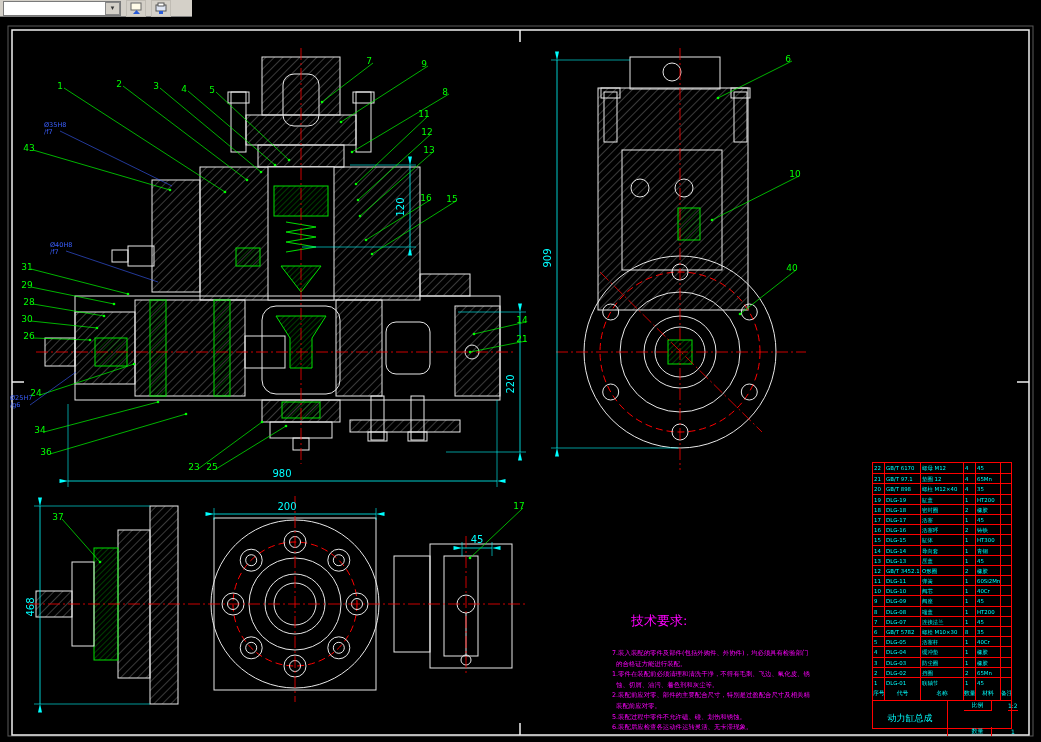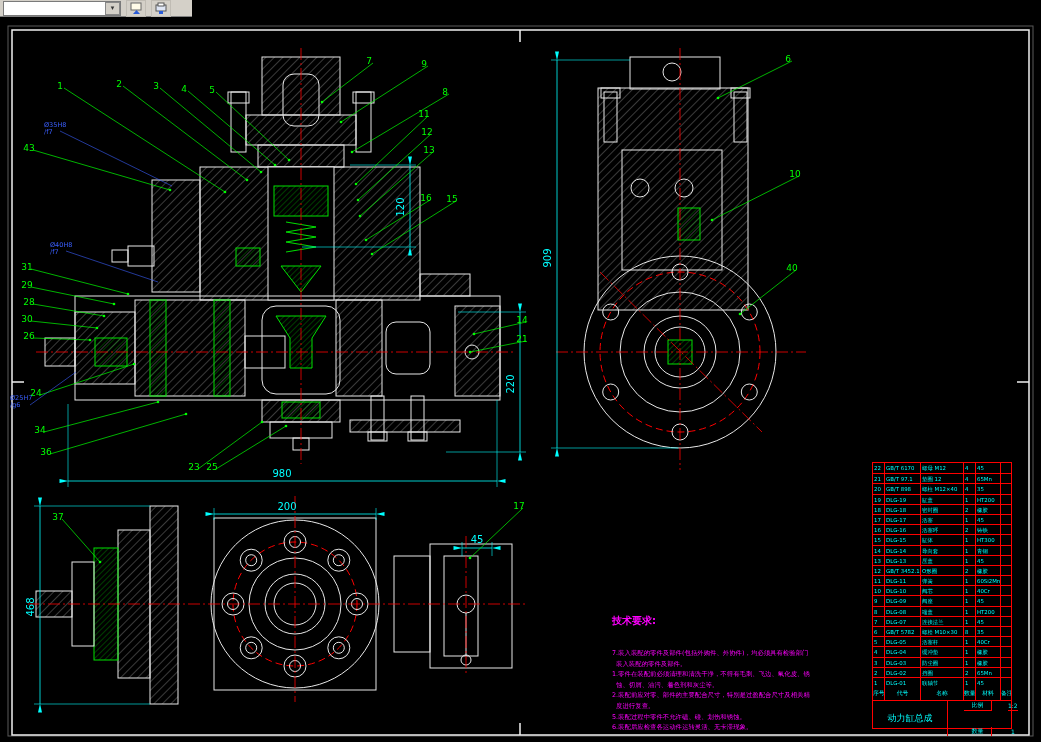--- a/index.html
+++ b/index.html
@@ -19,21 +19,21 @@
   svg.canvas{position:absolute;left:0;top:0;}
   .w{stroke:#e8e8e8;fill:none;stroke-width:1;}
   .h{fill:url(#hW);}
   .g{stroke:#00e000;fill:none;stroke-width:1;}
   .gh{fill:url(#hG);}
   .cl{stroke:#ff0000;stroke-width:0.8;fill:none;stroke-dasharray:12 3 2 3;}
   .frame{stroke:#f0f0f0;stroke-width:1.5;fill:none;}
   
   .notes{position:absolute;left:612px;top:595px;color:#ff00ff;font-size:6.4px;line-height:10.6px;
          white-space:pre;z-index:3;}
-  .notes .t{font-size:10px;font-weight:bold;}
+  .notes .t{font-size:13px;font-weight:normal;margin-left:19px;}
   
   .bom{position:absolute;left:872px;top:462px;width:140px;border:1px solid #ff0000;color:#00ffff;
        box-sizing:border-box;z-index:3;background:rgba(0,0,0,.2);}
   .bom-row{display:grid;grid-template-columns:12px 36px 43px 12px 25px 1fr;height:10.2px;
            border-top:1px solid #ff0000;box-sizing:border-box;}
   .bom-row:first-child{border-top:none;}
   .bom-row.bom-header{height:13px;}
   .bom-cell{border-right:1px solid #ff0000;font-size:5.4px;line-height:10px;padding-left:1px;
             overflow:hidden;white-space:nowrap;box-sizing:border-box;}
   .bom-cell:last-child{border-right:none;}
@@ -351,21 +351,21 @@
       <text x="50" y="247" fill="#3a5fff" font-size="6.5">Ø40H8</text>
       <text x="50" y="254" fill="#3a5fff" font-size="6.5">/f7</text>
       <line x1="30" y1="405" x2="76" y2="372" stroke="#3a5fff" stroke-width="0.6"></line>
       <text x="10" y="400" fill="#3a5fff" font-size="6.5">Ø25H7</text>
       <text x="10" y="407" fill="#3a5fff" font-size="6.5">/g6</text>
     </g>
 </svg>
 
 <div class="notes">
   <div class="t">技术要求:</div>
-  <div id="notes-lines"><div>7.装入装配的零件及部件(包括外购件、外协件)，均必须具有检验部门</div><div>  装入装配的零件及部件。</div><div>1.零件在装配前必须清理和清洗干净，不得有毛刺、飞边、氧化皮、锈</div><div>  蚀、切屑、油污、着色剂和灰尘等。</div><div>2.装配前应对零、部件的主要配合尺寸，特别是过盈配合尺寸及相关精</div><div>  度进行复查。</div><div>5.装配过程中零件不允许磕、碰、划伤和锈蚀。</div><div>6.装配后应检查各运动件运转灵活、无卡滞现象。</div></div>
+  <div id="notes-lines"><div>7.装入装配的零件及部件(包括外购件、外协件)，均必须具有检验部门</div><div>  的合格证方能进行装配。</div><div>1.零件在装配前必须清理和清洗干净，不得有毛刺、飞边、氧化皮、锈</div><div>  蚀、切屑、油污、着色剂和灰尘等。</div><div>2.装配前应对零、部件的主要配合尺寸，特别是过盈配合尺寸及相关精</div><div>  装配前应对零。</div><div>5.装配过程中零件不允许磕、碰、划伤和锈蚀。</div><div>6.装配后应检查各运动件运转灵活、无卡滞现象。</div></div>
 </div>
 
 <div class="bom">
   <div id="bom-rows">
       <div class="bom-row">
         <span class="bom-cell">22</span>
         <span class="bom-cell">GB/T 6170</span>
         <span class="bom-cell">螺母 M12</span>
         <span class="bom-cell">4</span>
         <span class="bom-cell">45</span>

